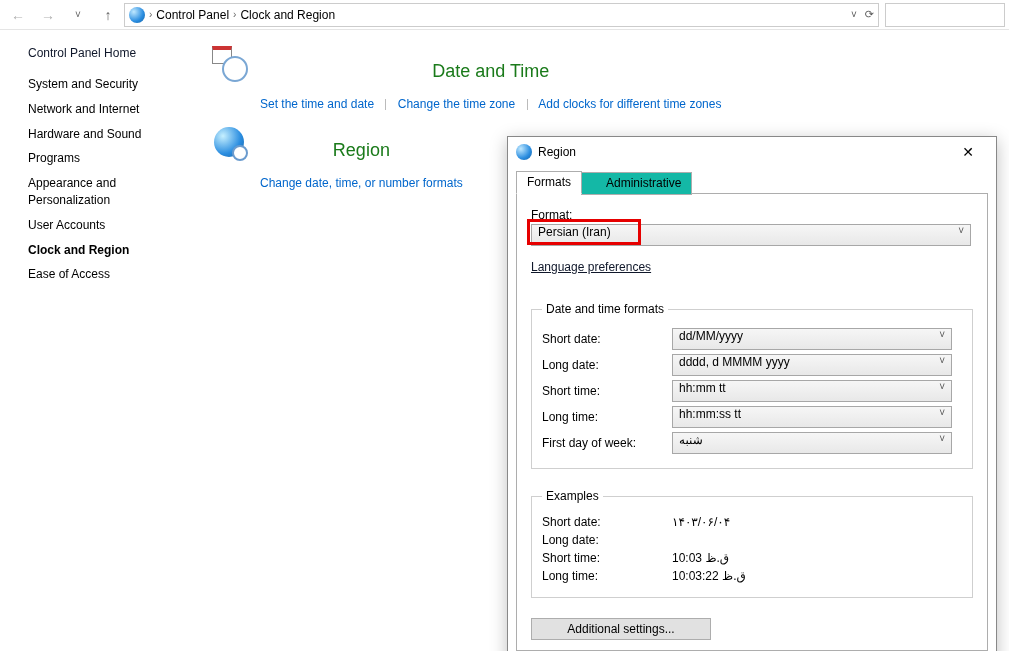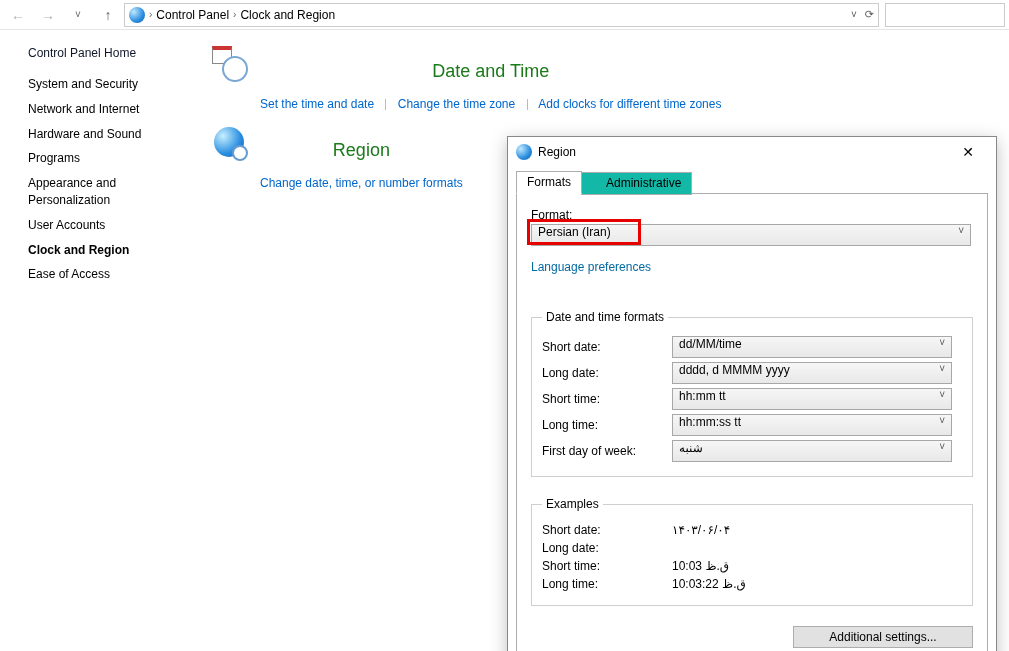--- a/index.html
+++ b/index.html
@@ -183,23 +183,24 @@
     font-size: 12px;
   }
   .select.full { width: 440px; }
   .select .chev {
     position: absolute;
     right: 6px;
     font-size: 10px;
     color: #555;
   }
   .linklike {
-    color: #0369a1;
+    color: #0f172a;
+    text-decoration: underline;
     margin-top: 14px;
-    margin-bottom: 16px;
+    margin-bottom: 8px;
     display: inline-block;
   }
   fieldset {
     border: 1px solid #cfcfcf;
     margin: 20px 0 10px 0;
     padding: 8px 10px 10px 10px;
   }
   fieldset legend { padding: 0 4px; font-size: 12px; }
   .row {
     display: flex;
@@ -224,21 +225,21 @@
     text-align: center;
     line-height: 20px;
     padding: 0 10px;
   }
   .winbtn.default {
     border: 1px solid #0078d7;
     box-shadow: inset 0 0 0 1px #0078d7;
   }
   .winbtn.wide { min-width: 180px; }
   .additional-row {
-    display:flex; justify-content:flex-end; margin-top:20px;
+    display:flex; justify-content:flex-start; margin-top:20px;
   }
   
   .globe {
     width: 16px; height: 16px; border-radius: 50%;
     background: radial-gradient(circle at 30% 30%, #bfe8ff, #2a8de0 60%, #155fa0);
     position: relative;
   }
   .clockicon { position: relative; width:36px; height:36px; }
   .clockicon .face {
     position:absolute; right:0; bottom:0;
@@ -354,21 +355,21 @@
       </div>
 
       <a class="linklike">Language preferences</a>
 
       <fieldset>
         <legend>Date and time formats</legend>
 
         <div class="row">
           <div class="lbl">Short date:</div>
           <div class="select">
-            <span>dd/MM/time</span>
+            <span>dd/MM/yyyy</span>
             <span class="chev">˅</span>
           </div>
         </div>
         <div class="row">
           <div class="lbl">Long date:</div>
           <div class="select">
             <span>dddd, d MMMM yyyy</span>
             <span class="chev">˅</span>
           </div>
         </div>

